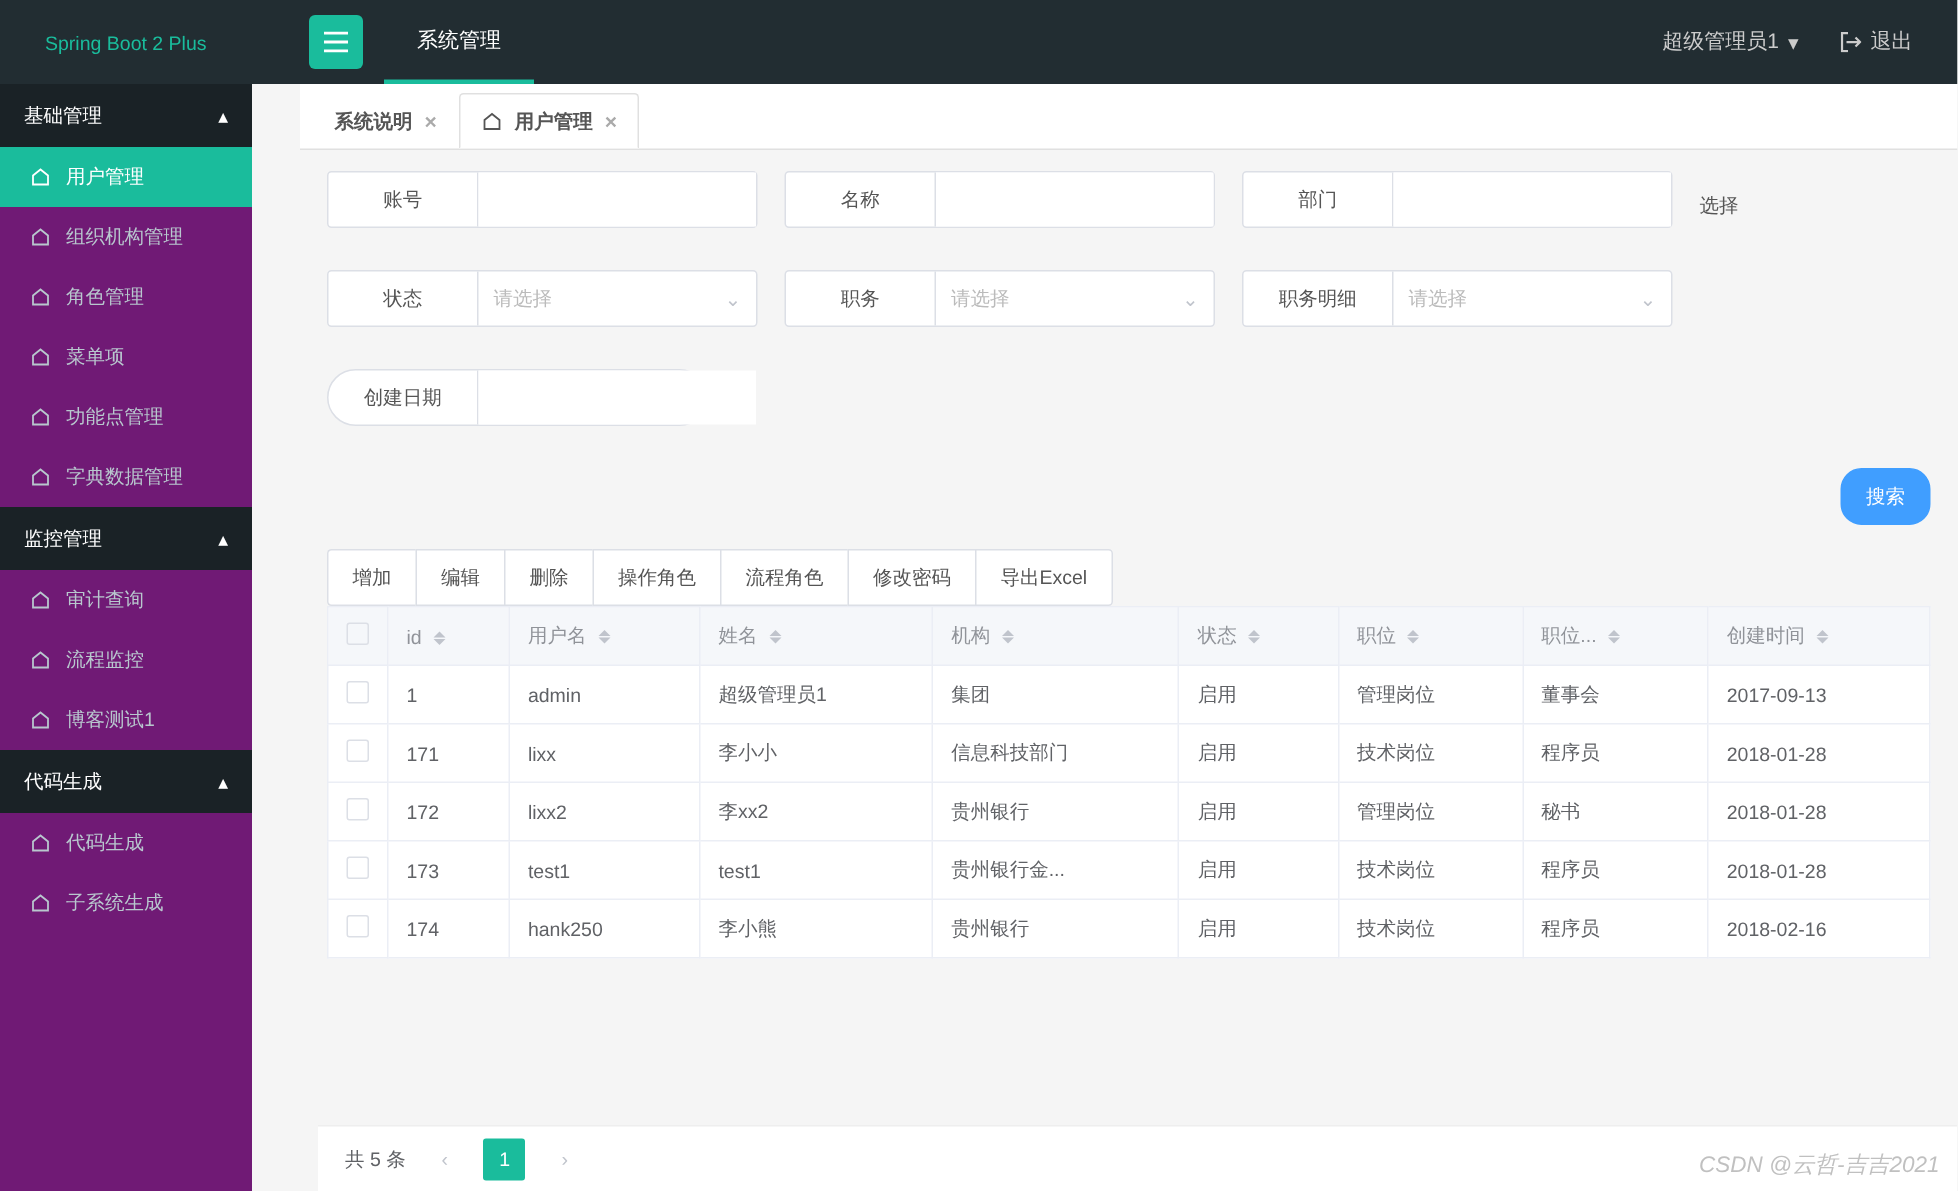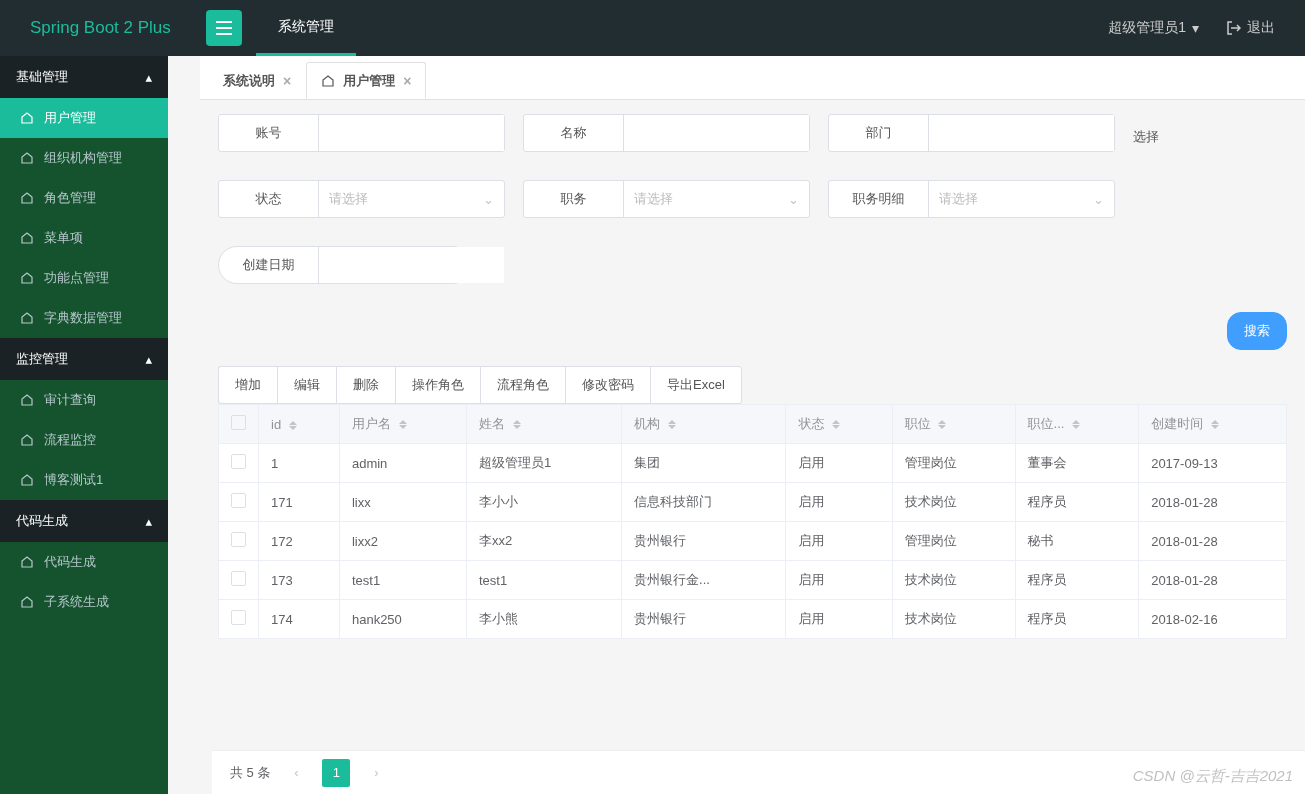--- a/index.html
+++ b/index.html
@@ -1,29 +1,29 @@
 <!DOCTYPE html>
 <html><head>
 <meta charset="utf-8">
 <style>
 * { box-sizing: border-box; margin: 0; padding: 0; }
 body { font-family: -apple-system, "Helvetica Neue", Arial, sans-serif; font-size: 13px; color: #333; background: #f5f5f5; width: 1305px; height: 794px; overflow: hidden; position: relative; }
 
 
 .topbar { height: 56px; background: #222d32; display: flex; align-items: center; color: #fff; }
-.brand { width: 200px; color: #1abc9c; font-size: 17px; padding-left: 30px; }
+.brand { width: 200px; color: #1abc9c; font-size: 13px; padding-left: 30px; }
 .toggle-btn { width: 36px; height: 36px; background: #1abc9c; border-radius: 4px; display: flex; align-items: center; justify-content: center; margin: 0 14px 0 6px; cursor: pointer; }
 .toggle-btn svg { stroke: #fff; }
 .main-tab { padding: 0 22px; height: 56px; display: flex; align-items: center; color: #fff; border-bottom: 3px solid #1abc9c; font-size: 14px; }
 .top-right { margin-left: auto; display: flex; align-items: center; padding-right: 30px; gap: 28px; color: #ccc; font-size: 14px; }
 .user-dd { display: flex; align-items: center; gap: 6px; cursor: pointer; }
 .logout { display: flex; align-items: center; gap: 6px; cursor: pointer; }
 
 
-.sidebar { position: absolute; top: 56px; left: 0; bottom: 0; width: 168px; background: #14532d; color: #b8c7ce; overflow-y: auto; }
+.sidebar { position: absolute; top: 56px; left: 0; bottom: 0; width: 168px; background: #701a75; color: #b8c7ce; overflow-y: auto; }
 .menu-header { background: #1a2226; color: #fff; padding: 12px 16px; font-size: 13px; display: flex; justify-content: space-between; align-items: center; }
 .menu-item { padding: 11px 16px 11px 20px; display: flex; align-items: center; gap: 10px; cursor: pointer; font-size: 13px; }
 .menu-item.active { background: #1abc9c; color: #fff; }
 .home-ico { width: 14px; height: 14px; flex-shrink: 0; }
 
 
 .main { position: absolute; top: 56px; left: 200px; right: 0; bottom: 0; background: #f5f5f5; display: flex; flex-direction: column; }
 
 
 .subtabs { height: 44px; background: #fff; border-bottom: 1px solid #e0e0e0; display: flex; align-items: stretch; padding-left: 8px; font-weight: bold; }

